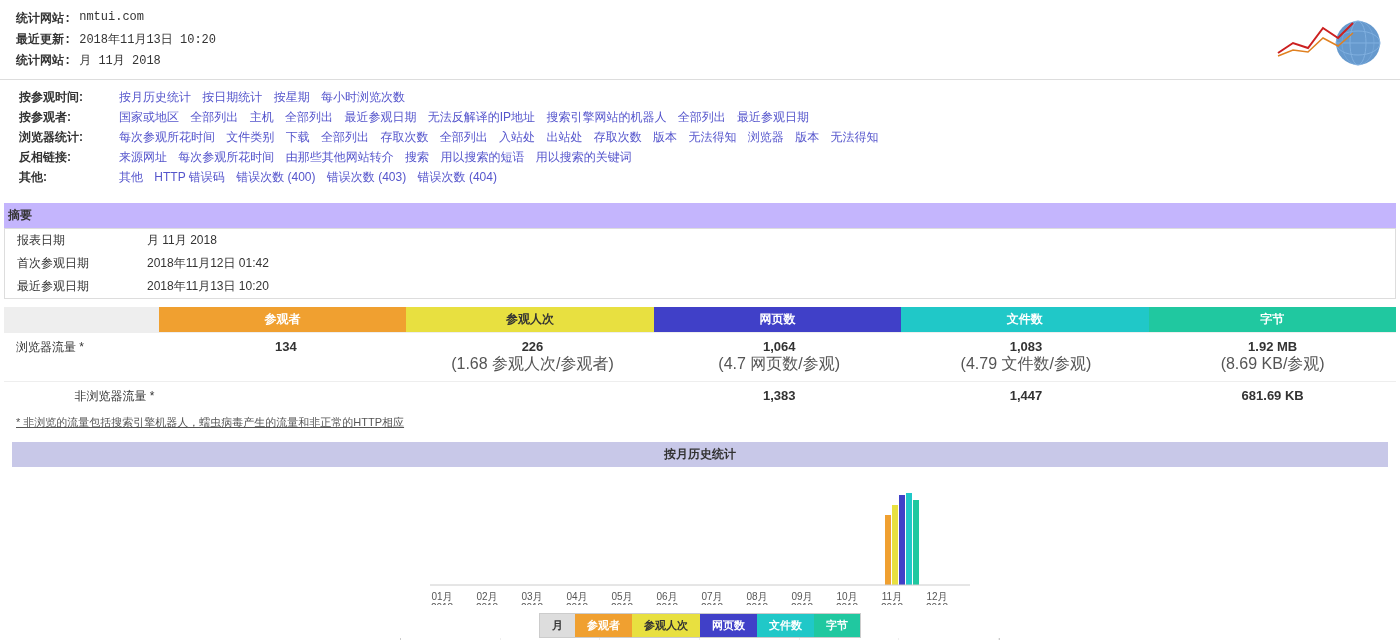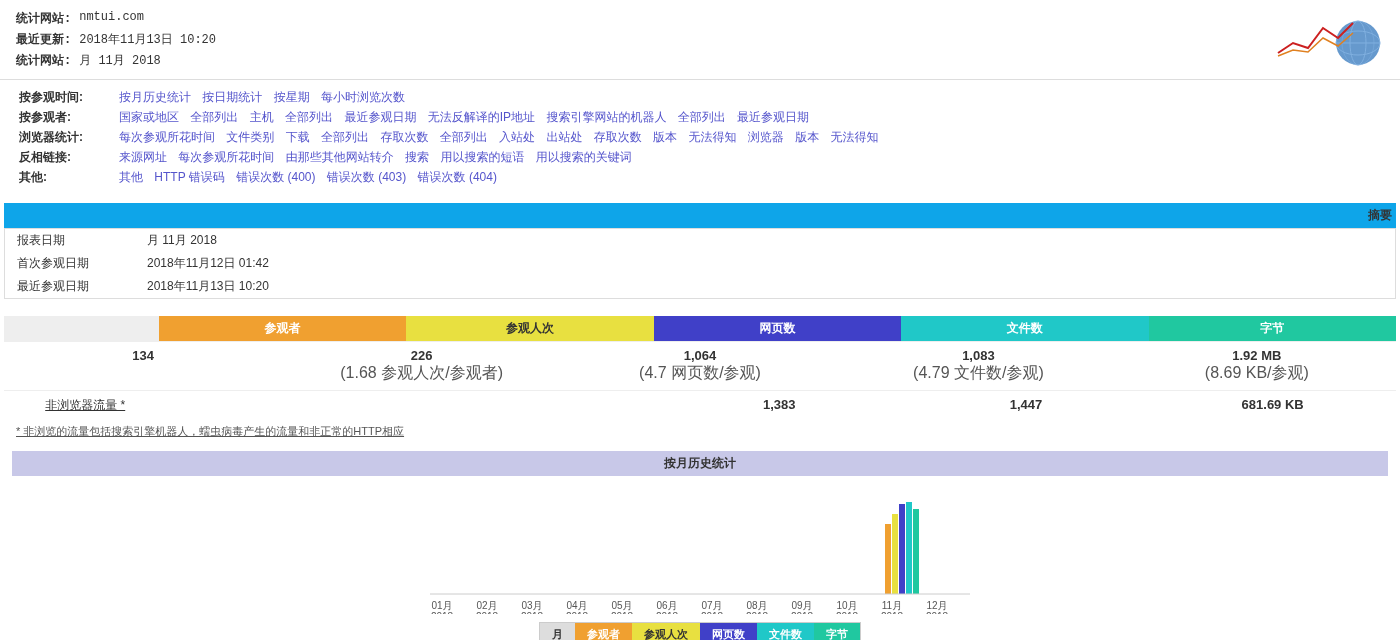--- a/index.html
+++ b/index.html
@@ -19,22 +19,22 @@
     
     .logo-svg { width: 120px; height: 60px; }
     
     .nav-section { padding: 6px 7px; margin-left: 12px; }
     .nav-row { display: flex; align-items: flex-start; margin: 3px 0; }
     .nav-label { font-weight: bold; white-space: nowrap; min-width: 100px; }
     .nav-links { flex: 1; }
     .nav-links a { color: #5555cc; text-decoration: none; margin-right: 8px; }
     
     .section-header {
-      background: #0ea5e9;
-      text-align: right;
+      background: #c4b5fd;
+      text-align: left;
       padding: 4px;
       font-weight: bold;
       margin: 8px 0 0 0;
     }
     
     .summary-table { width: 100%; border-collapse: collapse; }
     .summary-table td { padding: 3px 12px; }
     .summary-table .info-label { font-weight: normal; width: 130px; }
     
     .stats-header-row { display: flex; width: 100%; }
@@ -107,21 +107,21 @@
       font-size: 11px;
       border-right: 1px solid #eee;
     }
 
     .stats-section {
       margin: 0 4px;
     }
 
     .stats-rows-container {
       border: 1px solid #ddd;
-      margin-bottom: 17px;
+      margin-bottom: 8px;
     }
   </style>
 </head>
 <body>
 
 <div class="header-section">
   <div class="header-info">
     <table>
       <tbody>
           <tr>
@@ -245,20 +245,23 @@
   <div class="stats-header-row">
     <div class="stats-col" style="flex: 0.6; background: #eee;"></div>
     <div class="stats-col col-visitors">参观者</div>
     <div class="stats-col col-visits">参观人次</div>
     <div class="stats-col col-pages">网页数</div>
     <div class="stats-col col-files">文件数</div>
     <div class="stats-col col-bytes">字节</div>
   </div>
 
   <div class="stats-data-row">
+    <div class="stats-data-col" style="flex: 0.6; text-align: left; padding-left: 12px;">
+      <span>浏览器流量 *</span>
+    </div>
     <div class="stats-data-col">
       <div class="main-val">134</div>
     </div>
     <div class="stats-data-col">
       <div class="main-val">226</div>
       <div class="sub-val">(1.68 参观人次/参观者)</div>
     </div>
     <div class="stats-data-col">
       <div class="main-val">1,064</div>
       <div class="sub-val">(4.7 网页数/参观)</div>
@@ -267,21 +270,21 @@
       <div class="main-val">1,083</div>
       <div class="sub-val">(4.79 文件数/参观)</div>
     </div>
     <div class="stats-data-col">
       <div class="main-val">1.92 MB</div>
       <div class="sub-val">(8.69 KB/参观)</div>
     </div>
   </div>
 
   <div class="stats-data-row">
-    <div class="stats-data-col" style="flex: 0.6; text-align: center; padding-left: 12px; text-decoration: underline;">
+    <div class="stats-data-col" style="flex: 0.6; text-align: right; padding-left: 12px;">
       <span>非浏览器流量 *</span>
     </div>
     <div class="stats-data-col"></div>
     <div class="stats-data-col"></div>
     <div class="stats-data-col">
       <div class="main-val">1,383</div>
     </div>
     <div class="stats-data-col">
       <div class="main-val">1,447</div>
     </div>

